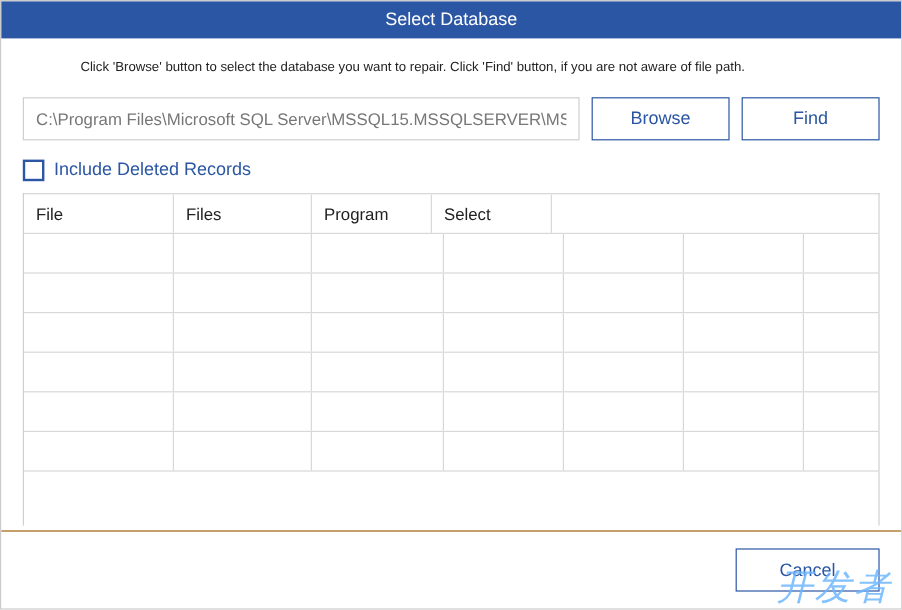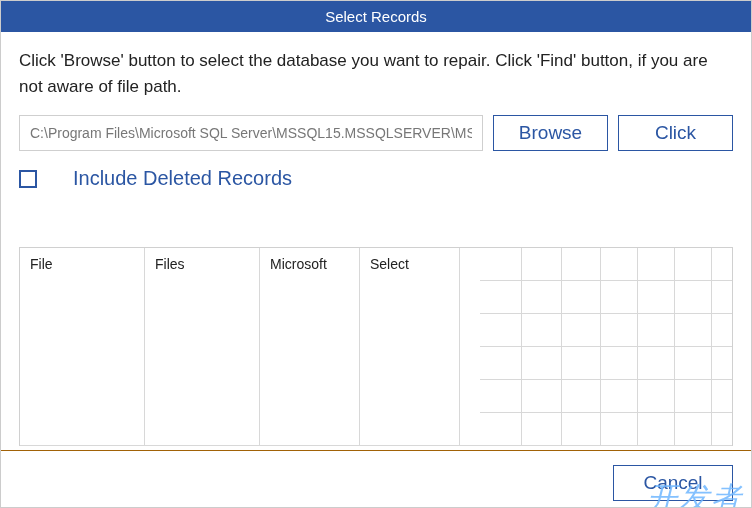--- a/index.html
+++ b/index.html
@@ -22,75 +22,74 @@
     padding: 7px 0;
     font-size: 15px;
   }
   .content {
     flex: 1;
     padding: 16px 18px 4px 18px;
     display: flex;
     flex-direction: column;
   }
   .instruction {
-    font-size: 17px;
+    font-size: 11px;
     line-height: 1.5;
     margin-bottom: 16px;
+    margin-left: 48px;
   }
   .path-row {
     display: flex;
     gap: 10px;
     margin-bottom: 16px;
   }
   .path-input {
     flex: 1;
     border: 1px solid #cfcfcf;
     padding: 8px 10px;
     font-size: 14px;
     color: #777;
     background: #fff;
     height: 36px;
   }
   .btn {
     min-width: 115px;
     border: 1px solid #2b56a3;
     background: #fff;
     color: #2b56a3;
-    font-size: 19px;
+    font-size: 15px;
     cursor: pointer;
     height: 36px;
   }
   .chk-row {
     display: flex;
     align-items: center;
     gap: 8px;
     margin-bottom: 10px;
   }
   .chk {
     width: 18px;
     height: 18px;
     border: 2px solid #2b56a3;
     background: #fff;
     cursor: pointer;
     display: inline-block;
   }
   .chk-label {
     color: #2b56a3;
-    font-size: 20px;
+    font-size: 15px;
     cursor: pointer;
-    margin-left: 28px;
   }
   .table {
     border: 1px solid #d0d0d0;
     border-bottom: none;
     flex: 1;
     display: flex;
-    flex-direction: row;
+    flex-direction: column;
     overflow: hidden;
-    margin-top: 47px;
   }
   .thead, .trow {
     display: flex;
     border-bottom: 1px solid #d8d8d8;
   }
   .thead { background: #fff; }
   .th, .td {
     padding: 8px 10px;
     font-size: 14px;
     border-right: 1px solid #d8d8d8;
@@ -138,43 +137,43 @@
     font-size: 12px;
     color: #444;
     pointer-events: none;
     letter-spacing: 1px;
   }
 </style>
 </head>
 <body>
 
 <div class="titlebar">
-  <span>Select Records</span>
+  <span>Select Database</span>
 </div>
 
 <div class="content">
 
   <p class="instruction">Click 'Browse' button to select the database you want to repair. Click 'Find' button, if you are not aware of file path.</p>
 
   <div class="path-row">
     <input type="text" class="path-input" value="C:\Program Files\Microsoft SQL Server\MSSQL15.MSSQLSERVER\MS" style="">
     <button class="btn">Browse</button>
-    <button class="btn">Click</button>
+    <button class="btn">Find</button>
   </div>
 
   <div class="chk-row">
     <span class="chk" role="checkbox" aria-checked="false"></span>
     <span class="chk-label">Include Deleted Records</span>
   </div>
 
   <div class="table">
     <div class="thead">
       <div class="th col-file">File</div>
       <div class="th col-path">Files</div>
-      <div class="th col-mod">Microsoft</div>
+      <div class="th col-mod">Program</div>
       <div class="th col-cre">Select</div>
       <div class="th col-ext"></div>
     </div>
     <div class="tbody">
         <div class="trow">
           <div class="td col-file"></div>
           <div class="td col-path"></div>
           <div class="td col-size"></div>
           <div class="td col-mod"></div>
           <div class="td col-cre"></div>

